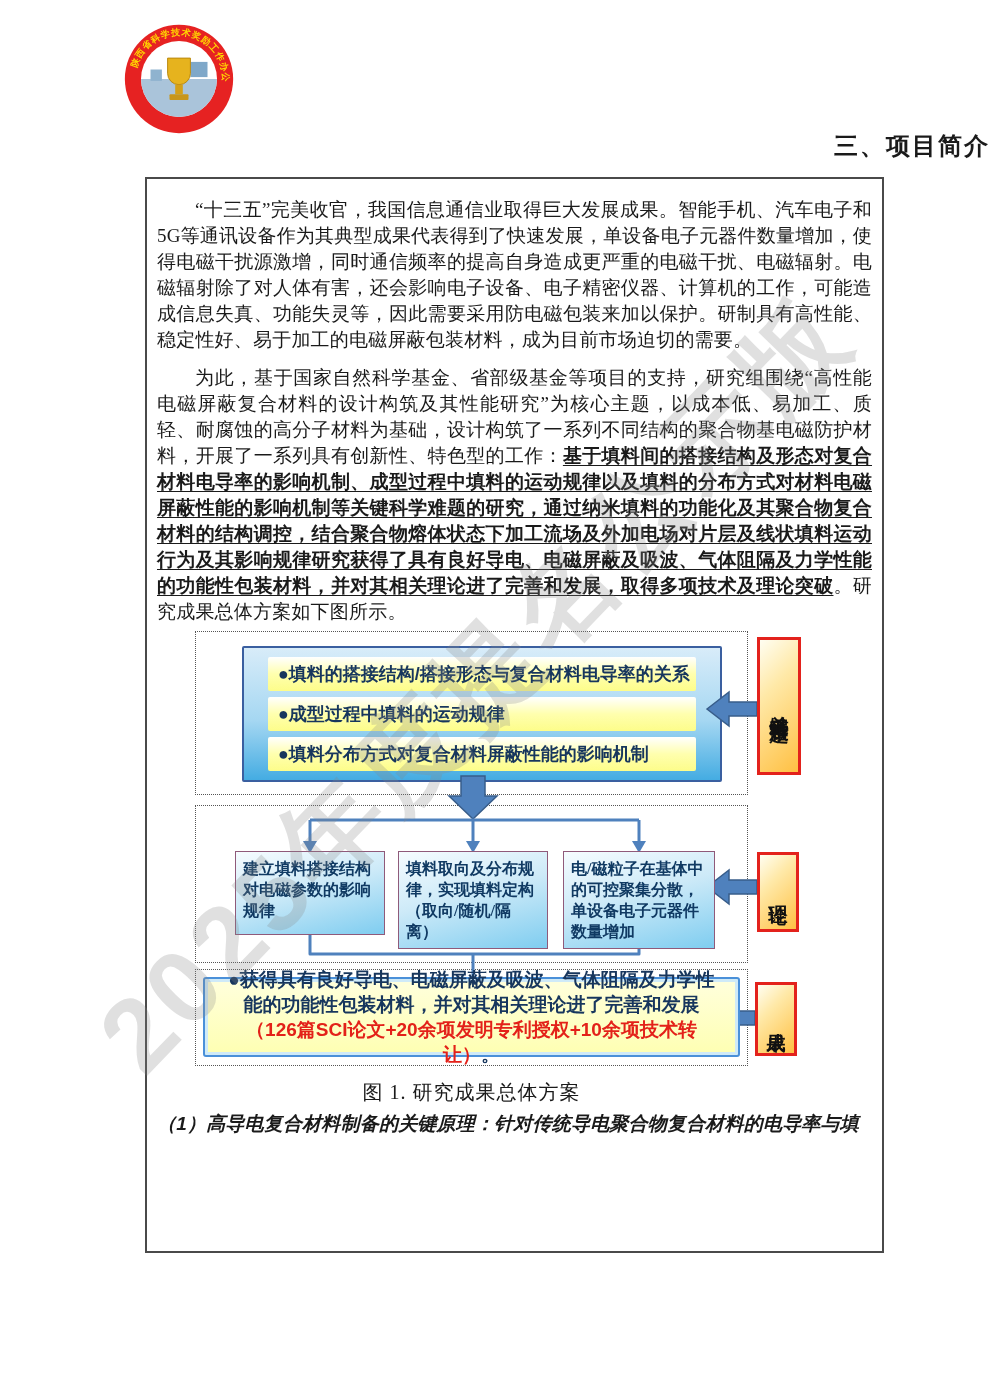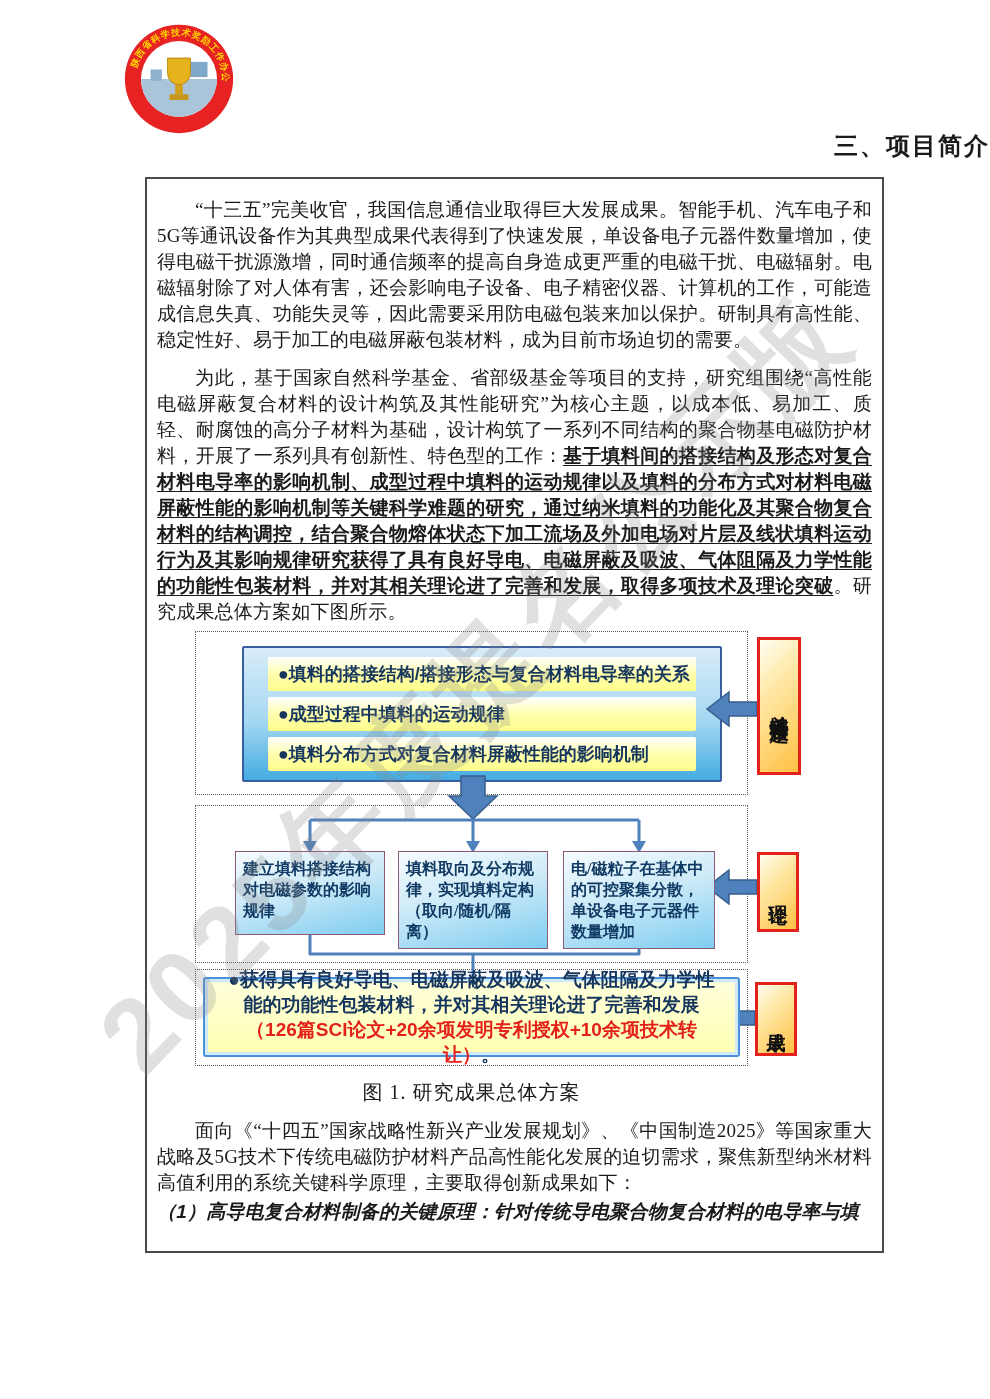--- a/index.html
+++ b/index.html
@@ -139,17 +139,16 @@
     <div class="midbox b2">填料取向及分布规律，实现填料定构（取向/随机/隔离）</div>
     <div class="midbox b3">电/磁粒子在基体中的可控聚集分散，单设备电子元器件数量增加</div>
 
     <div class="sidelabel lab1">关键科学难题</div>
     <div class="sidelabel lab2">理论</div>
     <div class="sidelabel lab3">成果</div>
   </div>
 
   <div class="fig-caption">图 1. 研究成果总体方案</div>
 
-  <p class="para">面向《“十四五”国家战略性新兴产业发展规划》、《中国制造2025》等国家重大战略及5G技术下传统电磁防护材料产品高性能化发展的迫切需求，聚焦新型纳米材料高值利用的系统关键科学原理，主要取得创新成果如下：</p>
   <p class="para no-indent p4">（1）高导电复合材料制备的关键原理：针对传统导电聚合物复合材料的电导率与填</p>
 </div>
 
 <div class="watermark">2025年度提名公示版</div>
 
 </body></html>

